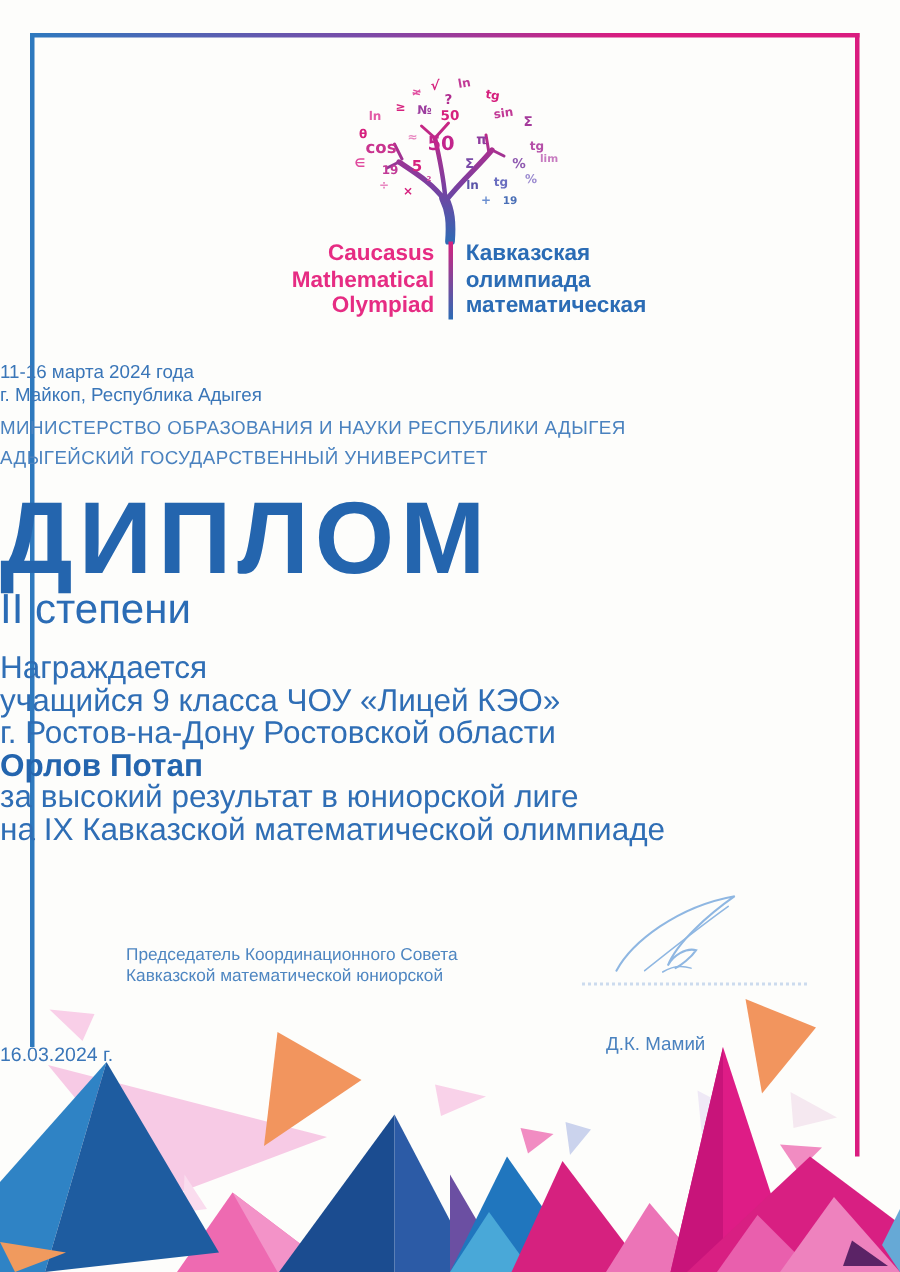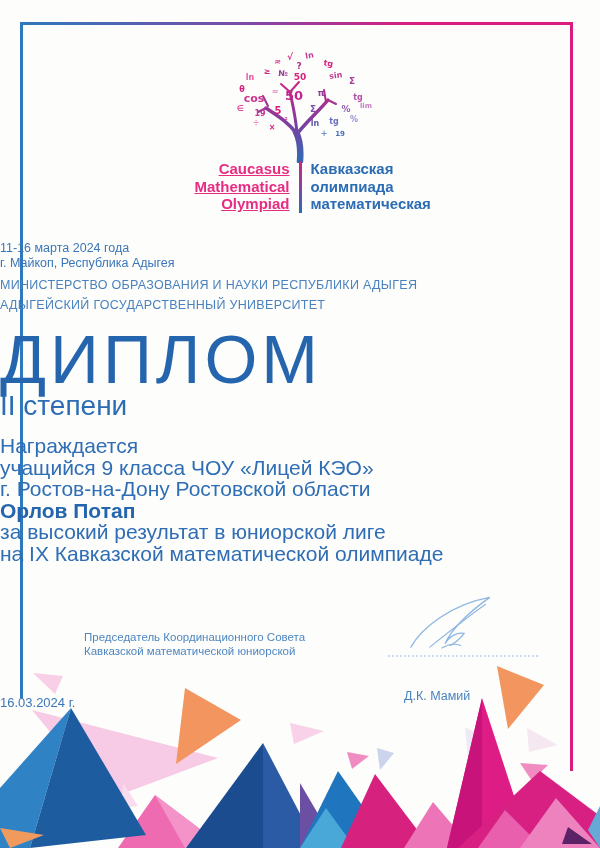--- a/index.html
+++ b/index.html
@@ -11,30 +11,30 @@
   
   .frame-top{position:absolute;left:20px;top:22px;width:553px;height:3px;
     background:linear-gradient(90deg,#2e79be 0%,#7a4ba8 40%,#da1c7f 72%,#da1c7f 100%);}
   .frame-left{position:absolute;left:20px;top:22px;width:3px;height:676px;background:#2e79be;}
   .frame-right{position:absolute;left:570px;top:22px;width:3px;height:749px;background:#da1c7f;}
 
   
   .tree-svg{position:absolute;left:220px;top:48px;width:160px;height:115px;}
   .tree-svg text{font-family:"DejaVu Sans",sans-serif;font-weight:bold;}
   .logo-names{position:absolute;left:0;top:160px;width:600px;display:flex;justify-content:center;gap:9px;}
-  .logo-en{width:215px;text-align:right;color:#e62c83;font-weight:bold;font-size:15px;line-height:17.5px;text-decoration:underline;}
+  .logo-en{width:215px;text-align:right;color:#e62c83;font-weight:bold;font-size:15px;line-height:17.5px;}
   .logo-divider{width:3px;height:52px;margin-top:1px;background:linear-gradient(180deg,#d6217e,#2b6cb5);}
   .logo-ru{width:215px;text-align:left;color:#2b6cb5;font-weight:bold;font-size:15px;line-height:17.5px;}
 
   .center{position:absolute;left:0;width:600px;text-align:left;}
   .event-dates{top:241px;font-size:12.5px;line-height:14.5px;color:#3a76b8;}
   .ministry{top:278px;font-size:12.5px;color:#4a82bf;letter-spacing:.3px;}
   .university{top:298px;font-size:12.5px;color:#4a82bf;letter-spacing:.3px;}
 
-  .title{top:320px;font-size:68px;font-weight:400;letter-spacing:4px;color:#2465ae;}
+  .title{top:320px;font-size:68px;font-weight:700;letter-spacing:4px;color:#2465ae;}
   .degree{top:390px;font-size:28px;font-weight:300;color:#2b6cb5;}
 
   .award{top:435px;font-size:21px;line-height:21.5px;color:#2f6eb5;}
   .award .name{font-weight:bold;color:#2465ae;}
 
   .chairman{position:absolute;left:84px;top:630px;width:270px;text-align:left;
     font-size:11.5px;line-height:14px;color:#4e86c1;}
 
   .signature-svg{position:absolute;left:398px;top:594px;width:115px;height:60px;}
   .sig-dotline{position:absolute;left:388px;top:655px;width:150px;border-top:2px dotted #ccdbee;}

